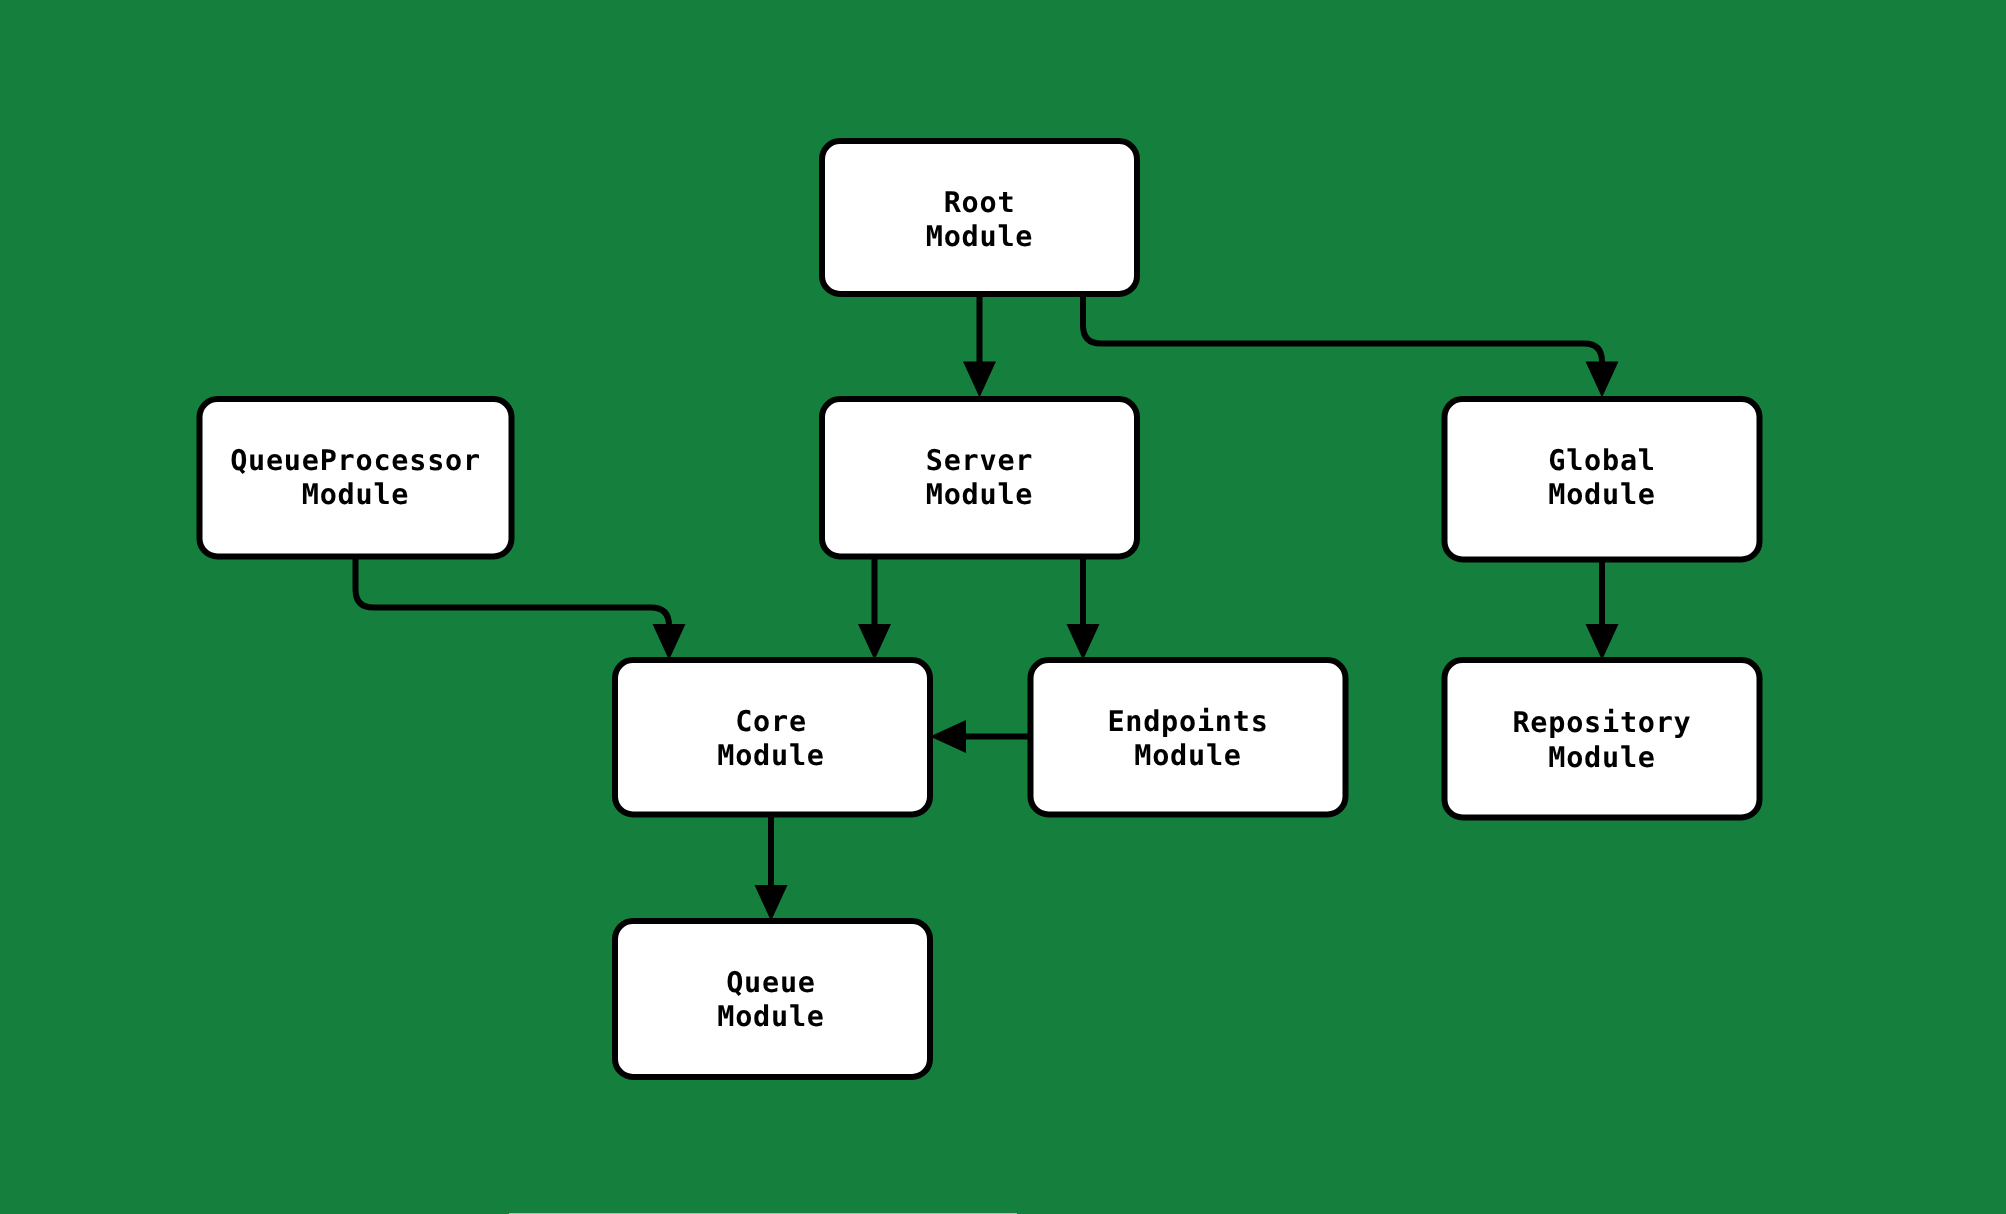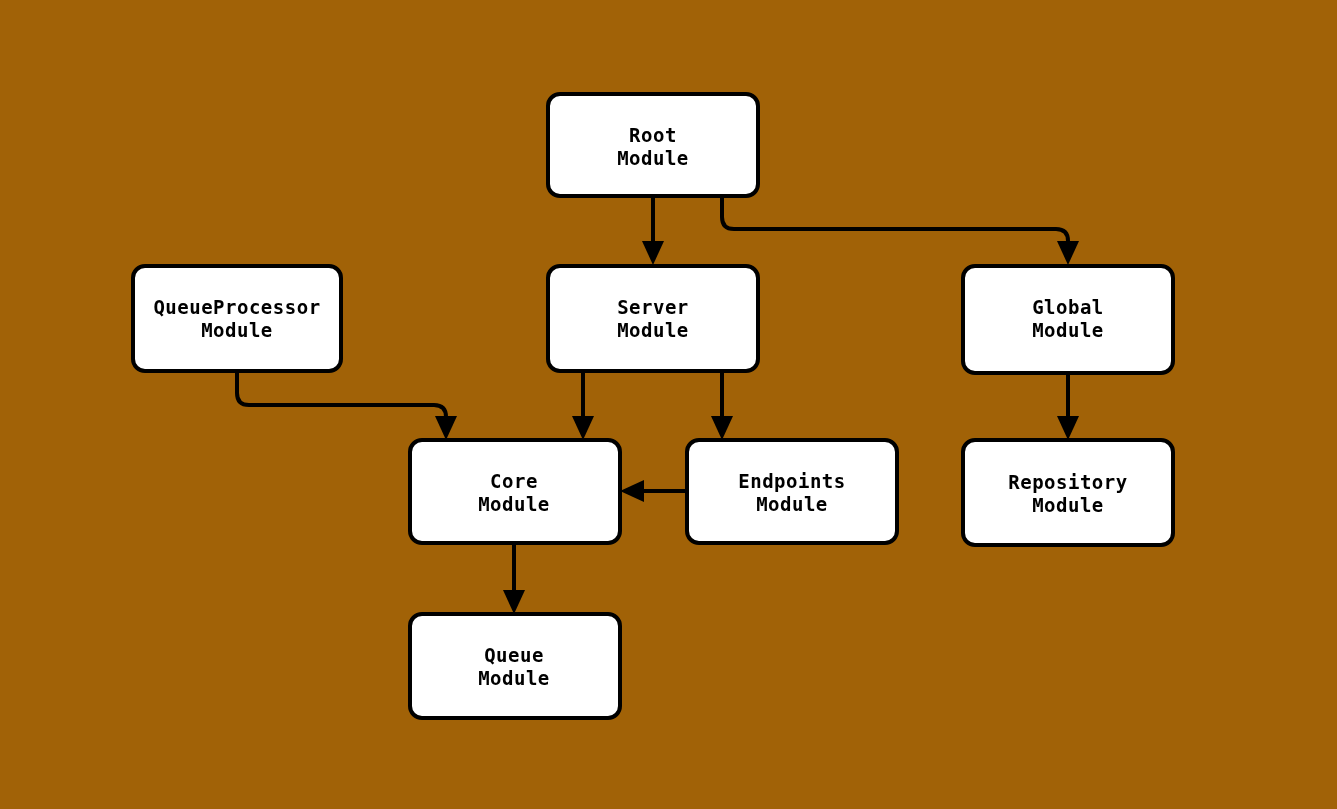--- a/index.html
+++ b/index.html
@@ -8,21 +8,21 @@
     padding: 0;
     background: #ffffff;
   }
   body {
     font-family: "DejaVu Sans Mono", "Liberation Mono", monospace;
   }
   #diagram-root {
     position: relative;
     width: 1337px;
     height: 809px;
-    background: #a16207;
+    background: #15803d;
     overflow: hidden;
   }
   #diagram-svg {
     position: absolute;
     left: 0;
     top: 0;
     width: 1337px;
     height: 809px;
     display: block;
   }

